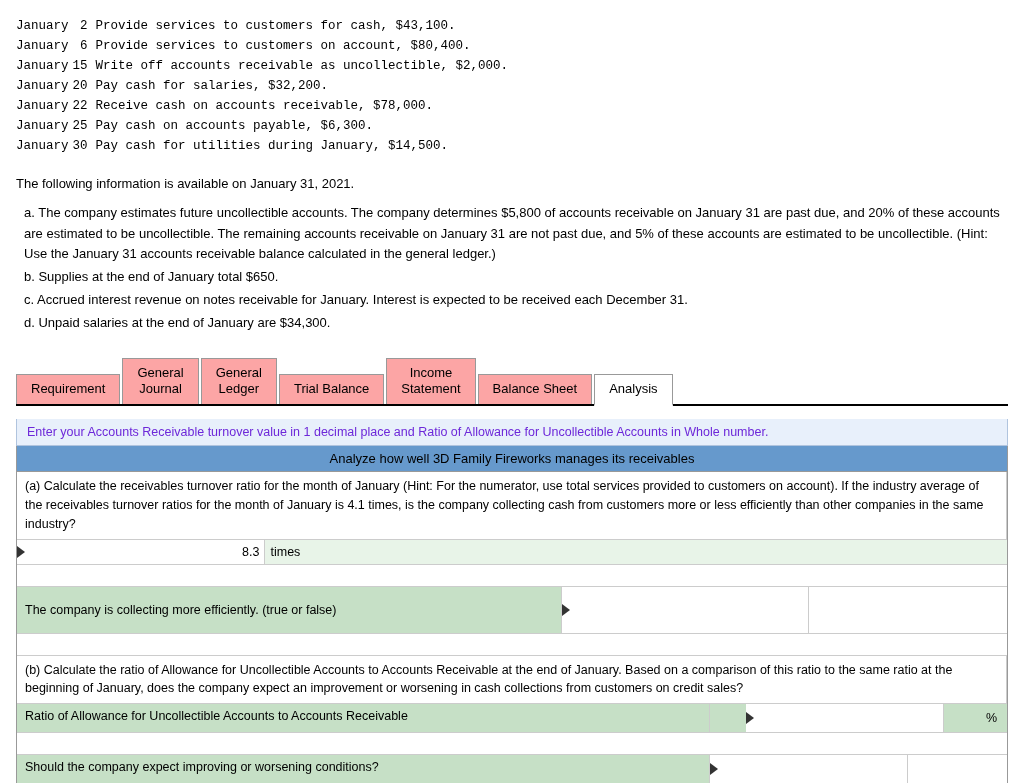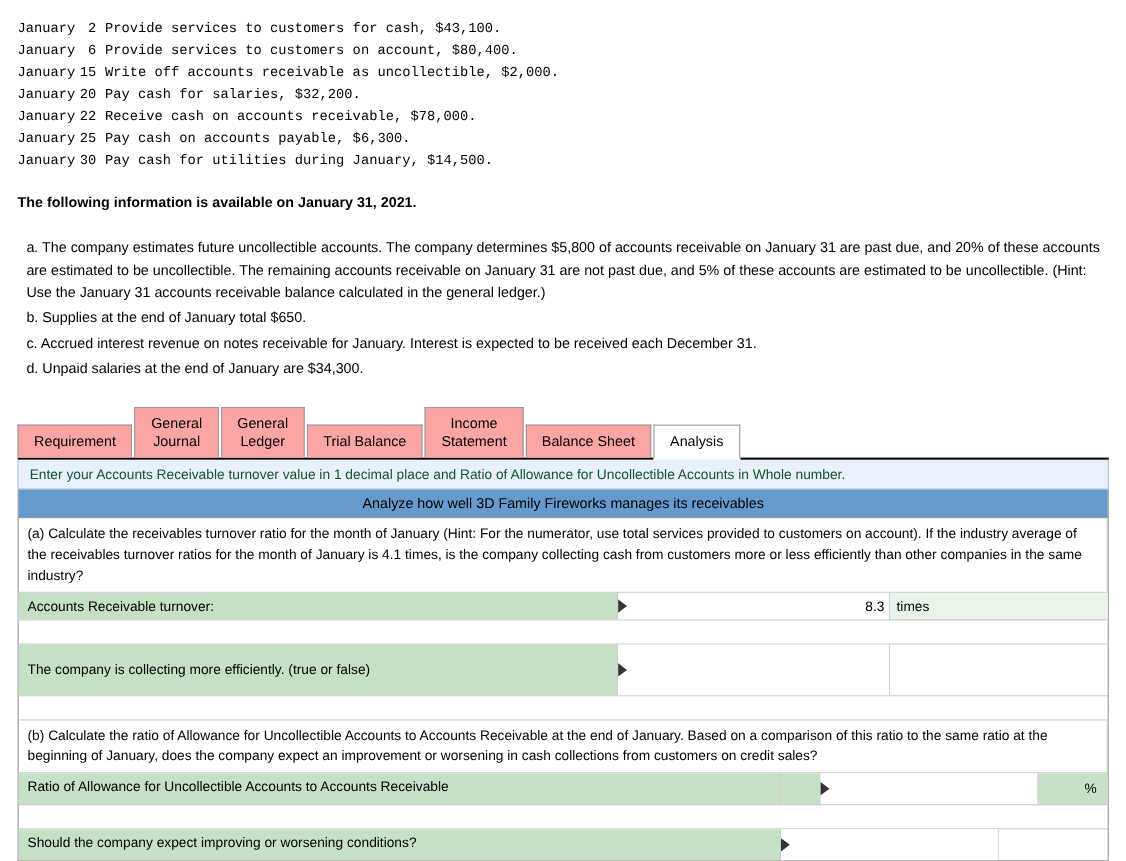--- a/index.html
+++ b/index.html
@@ -28,22 +28,22 @@
     }
     .info-section {
       font-size: 13px;
       line-height: 1.6;
       margin-bottom: 24px;
     }
     .info-section p {
       margin-bottom: 2px;
     }
     .info-section .bold-line {
-      font-weight: bold;
-      margin-bottom: 20px;
+      font-weight: normal;
+      margin-bottom: 8px;
     }
     
     .tabs-container {
       display: flex;
       align-items: flex-end;
       border-bottom: 2px solid #000;
       margin-bottom: 0;
     }
     .tab {
       border: 1px solid #999;
@@ -63,22 +63,23 @@
       margin-bottom: -2px;
       font-weight: normal;
     }
     
     .instruction-bar {
       background: #e8f0fb;
       border: 1px solid #b0c4de;
       border-top: none;
       padding: 6px 10px;
       font-size: 12.5px;
-      color: #14532d;
+      color: #6d28d9;
       margin-bottom: 0;
+      margin-top: 13px;
     }
     
     .analysis-section {
       border: 1px solid #999;
       border-top: none;
       font-size: 12.5px;
     }
     .analysis-header {
       background: #6699cc;
       color: #000;
@@ -310,21 +311,20 @@
 </div>
 
 <div class="analysis-section">
   <div class="analysis-header">Analyze how well 3D Family Fireworks manages its receivables</div>
 
   <div class="desc-row">
     <div class="analysis-text">(a) Calculate the receivables turnover ratio for the month of January (Hint: For the numerator, use total services provided to customers on account). If the industry average of the receivables turnover ratios for the month of January is 4.1 times, is the company collecting cash from customers more or less efficiently than other companies in the same industry?</div>
   </div>
 
   <div class="analysis-label-row">
-    <div class="label-cell">Accounts Receivable turnover:</div>
     <div class="input-cell">
       <div class="input-wrapper">
         <span class="triangle-indicator"></span>
         <input type="text" id="ar-turnover-input" value="8.3" style="">
       </div>
     </div>
     <div class="unit-cell">times</div>
   </div>
 
   <div class="empty-row"></div>

